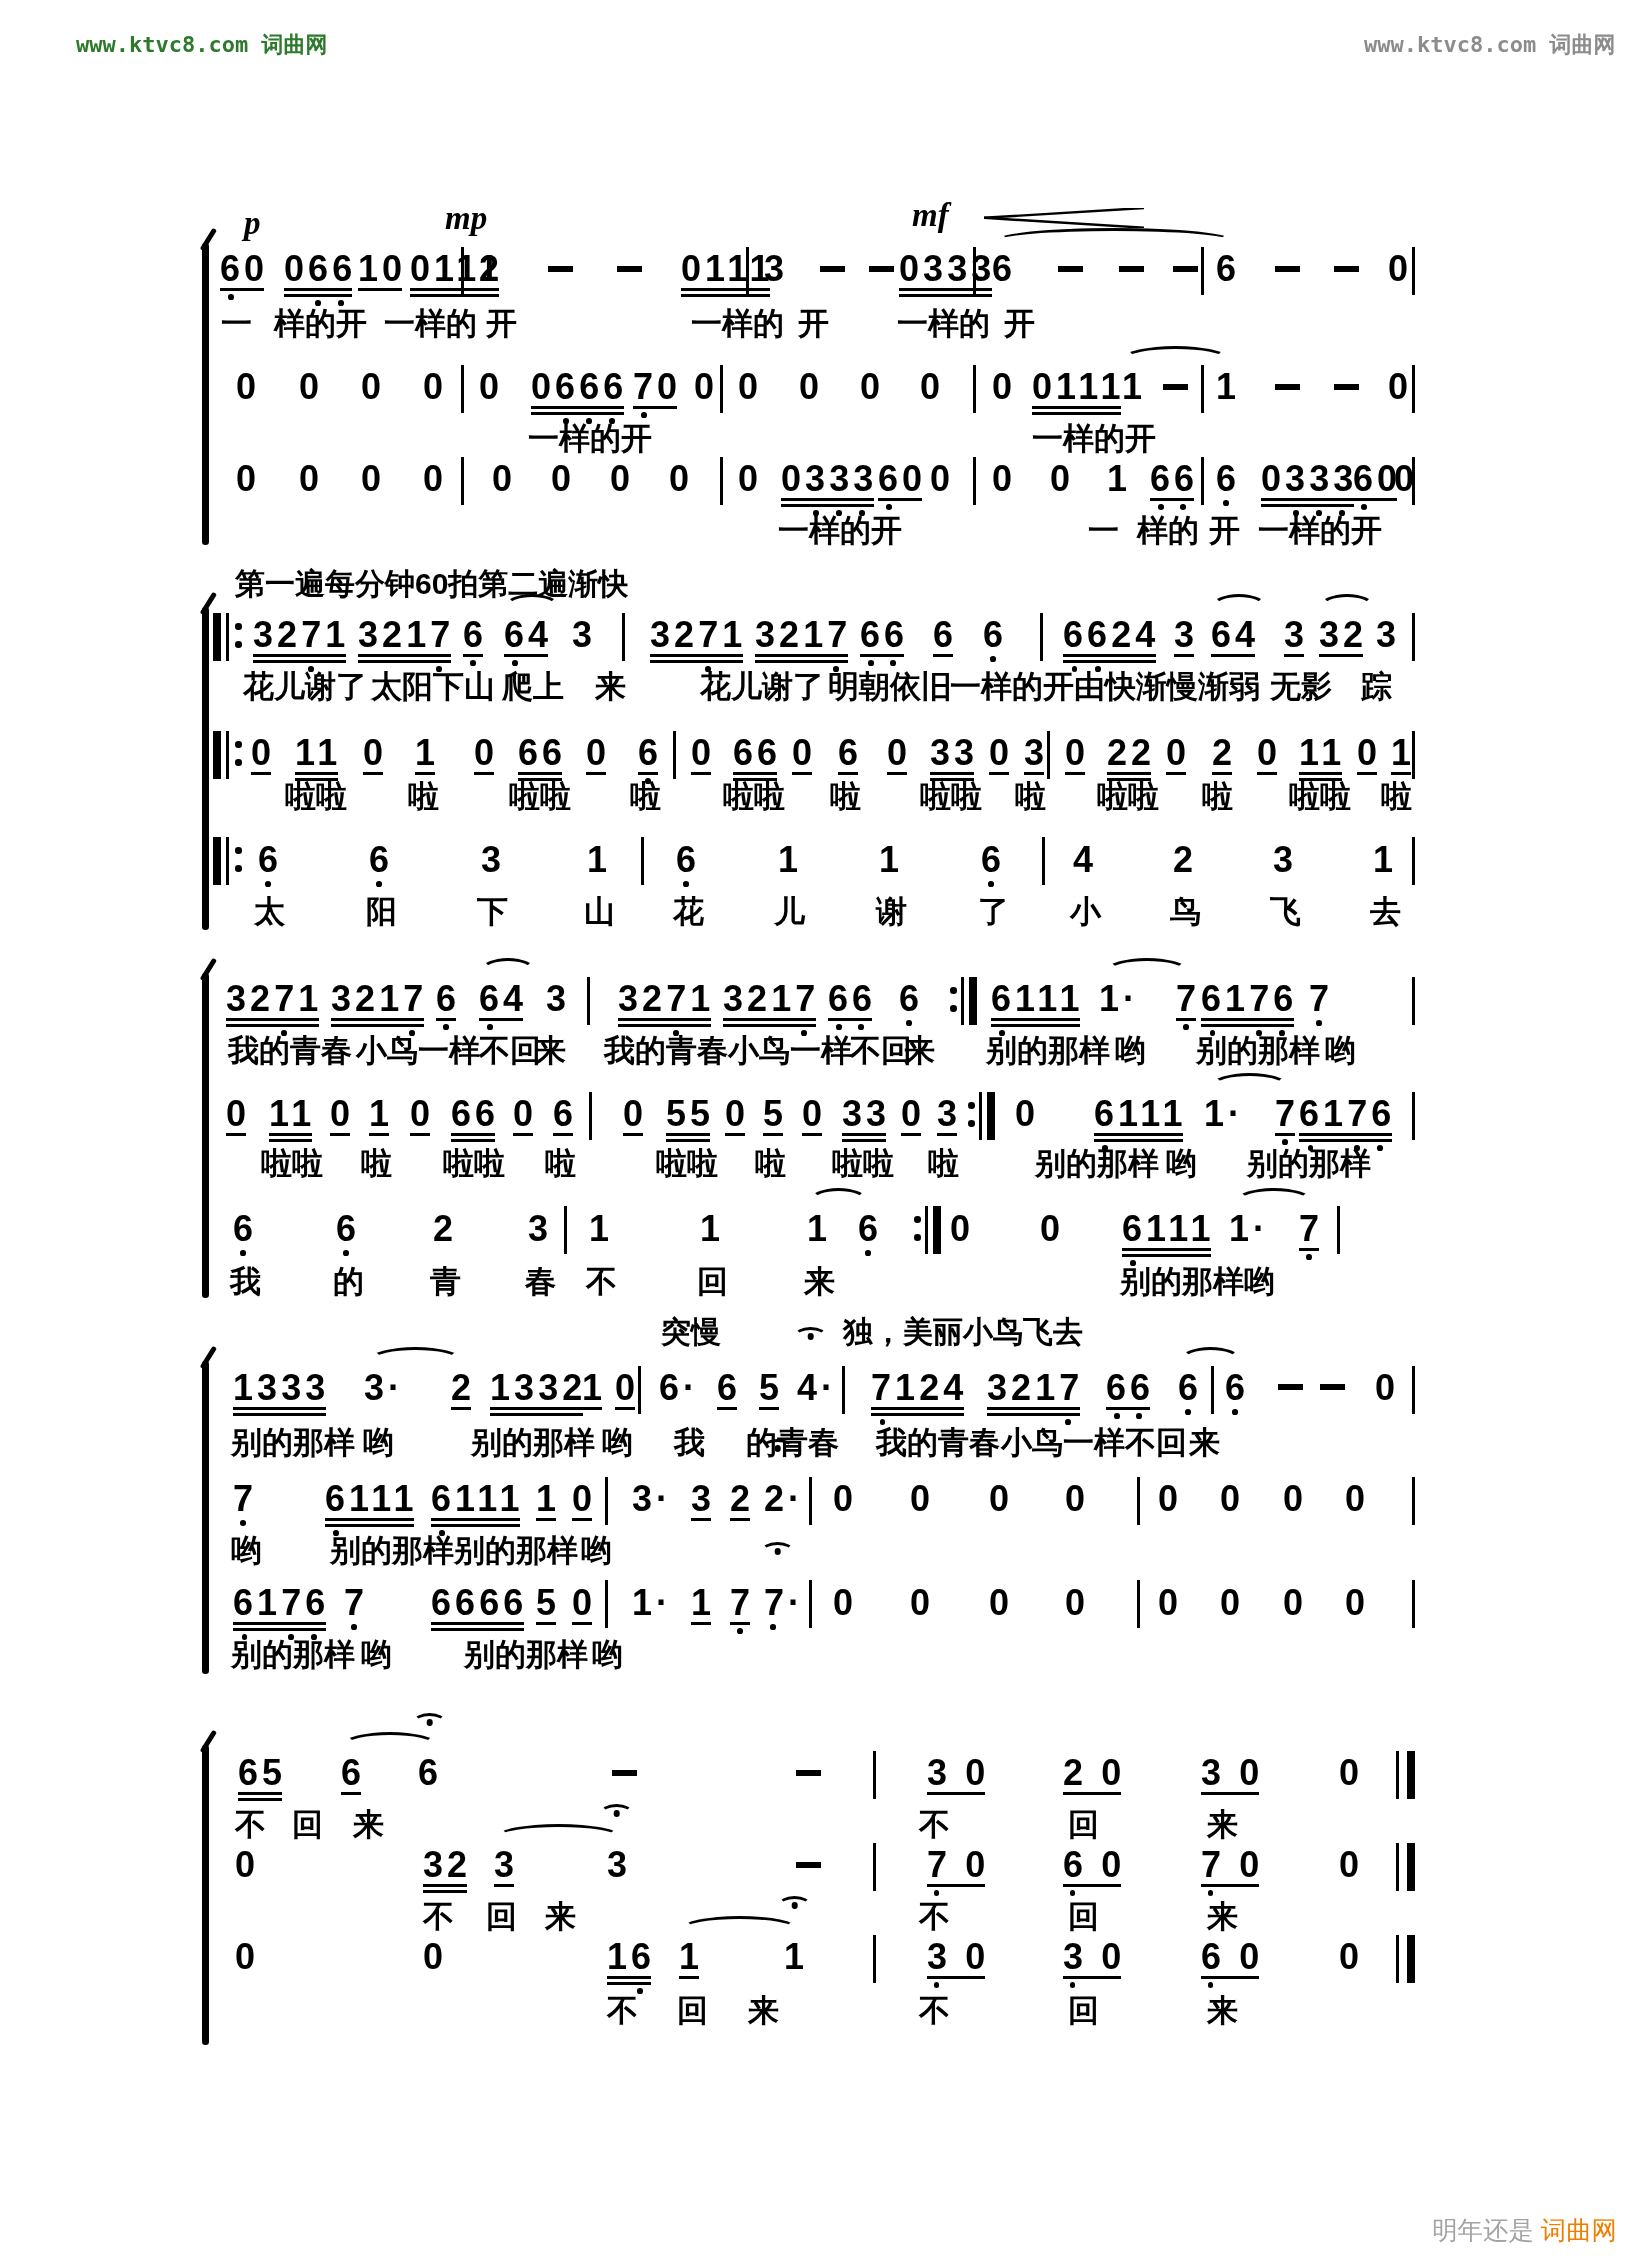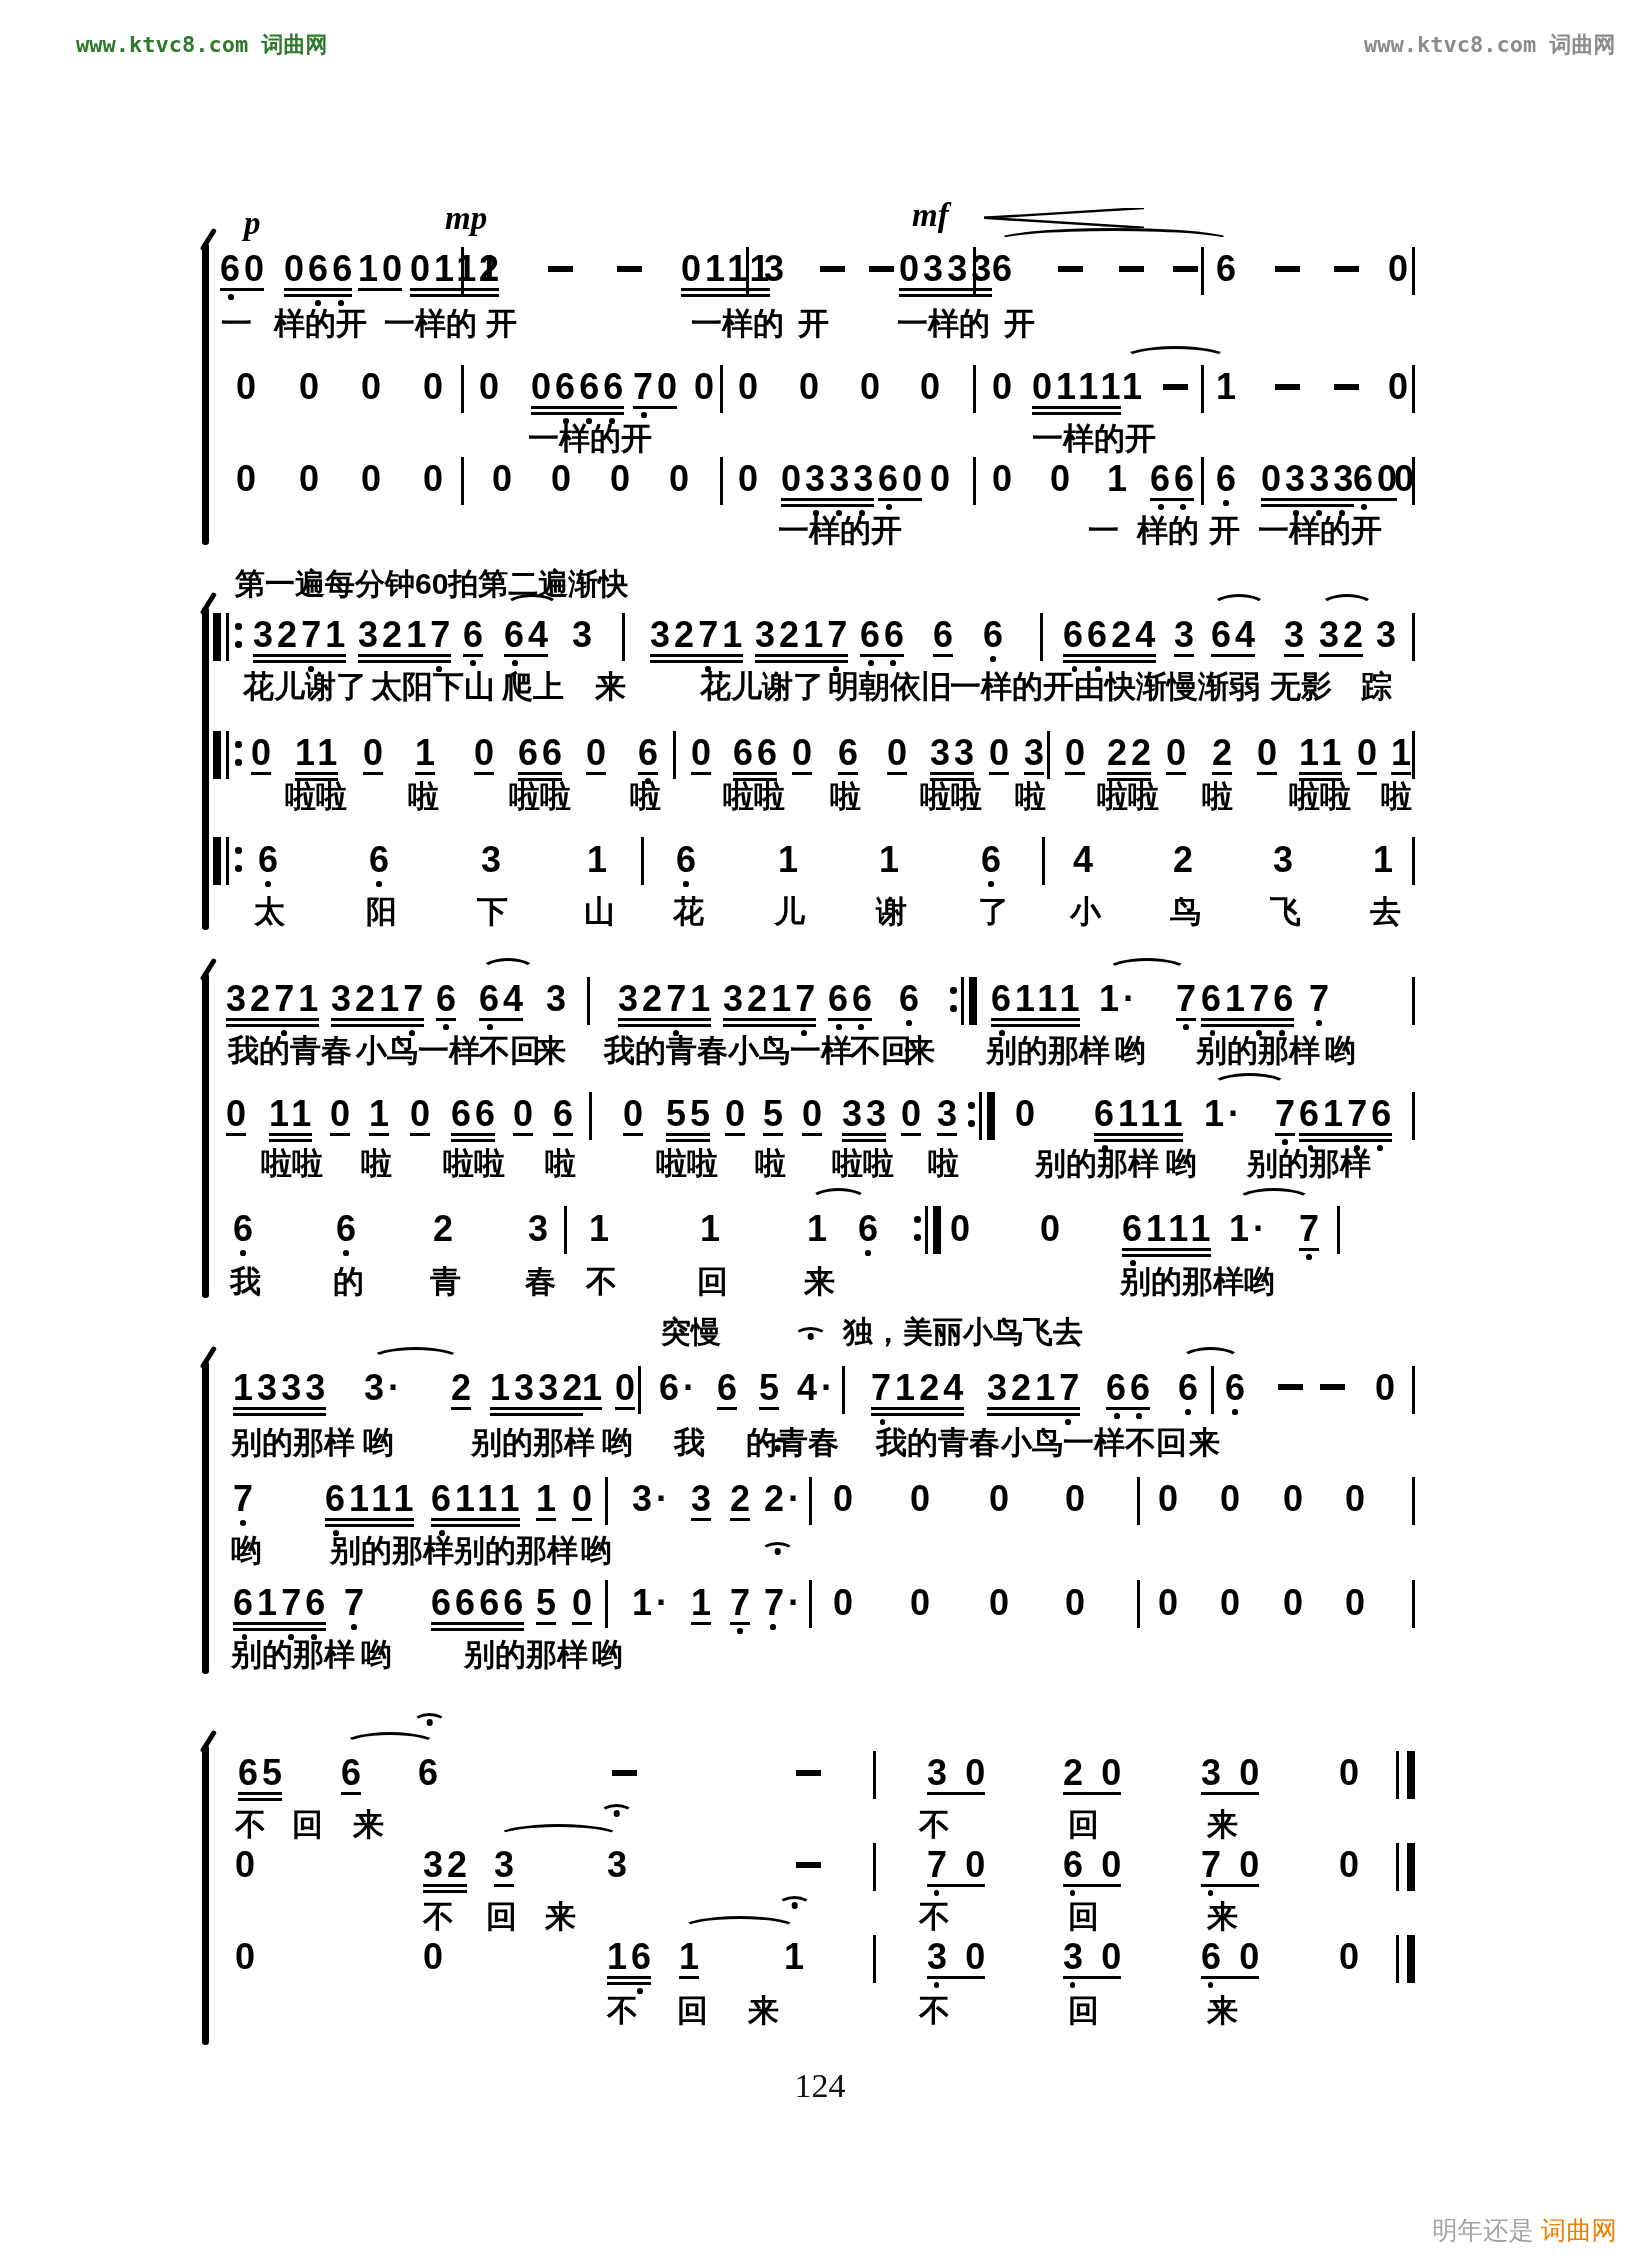--- a/index.html
+++ b/index.html
@@ -507,16 +507,15 @@
       <div class="tie" style="left: 682px; top: 1916px; width: 115px;"></div>
       <div class="ferm" style="left: 778px; top: 1896px;"></div>
       <div class="lyr" style="left: 607px; top: 1995px;">不</div>
       <div class="lyr" style="left: 677px; top: 1995px;">回</div>
       <div class="lyr" style="left: 748px; top: 1995px;">来</div>
       <div class="lyr" style="left: 919px; top: 1995px;">不</div>
       <div class="lyr" style="left: 1068px; top: 1995px;">回</div>
       <div class="lyr" style="left: 1207px; top: 1995px;">来</div>
     </div>
 
-  <div id="page-num">124</div>
   <div id="credit"><span id="credit-prefix" style="color: rgb(163, 163, 163);">明年还是 </span><span id="credit-site" style="color: rgb(240, 127, 0);">词曲网</span></div>
 </div>
 
 
 </body></html>

